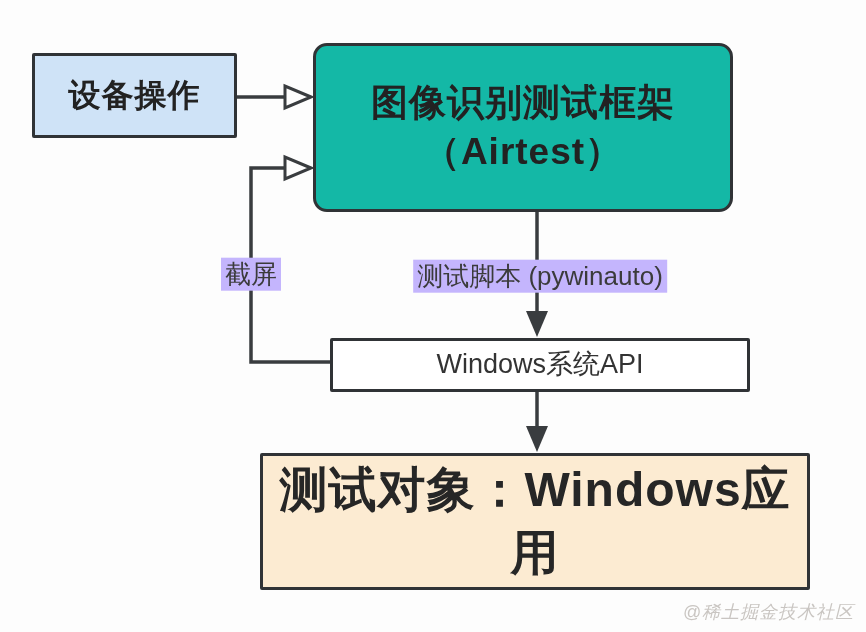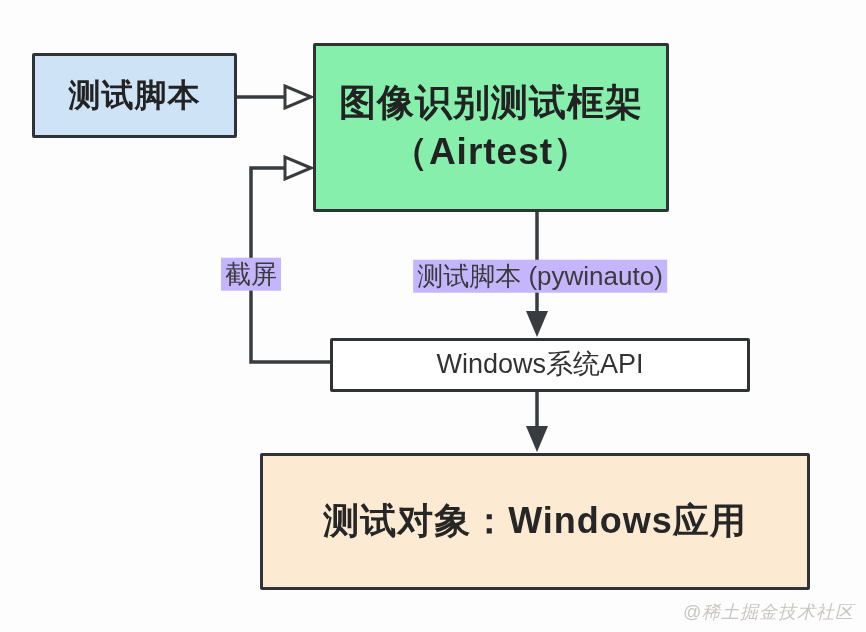--- a/index.html
+++ b/index.html
@@ -39,41 +39,42 @@
     left: 32px; top: 53px;
     width: 205px; height: 85px;
     background: #cfe3f7;
     font-size: 32px;
     font-weight: bold;
     letter-spacing: 1px;
   }
 
   .node-framework {
     left: 313px; top: 43px;
-    width: 356px; height: 169px;
-    background: #86efac;
+    width: 420px; height: 169px;
+    background: #14b8a6;
     font-size: 37px;
     font-weight: bold;
     letter-spacing: 1px;
+    border-radius: 14px;
   }
 
   .node-windows-api {
     left: 330px; top: 338px;
     width: 420px; height: 54px;
     background: #ffffff;
     font-size: 27px;
     font-weight: normal;
     color: #333333;
   }
 
   .node-test-target {
     left: 260px; top: 453px;
     width: 550px; height: 137px;
     background: #fcebd2;
-    font-size: 36px;
+    font-size: 48px;
     font-weight: bold;
     letter-spacing: 1px;
     color: #262626;
   }
 
   .edge-label {
     position: absolute;
     background: #c4b5fd;
     color: #3b3b3b;
     font-size: 26px;
@@ -127,21 +128,21 @@
       <polygon points="537,337 526,311 548,311" fill="#393c3f"></polygon>
     </g>
 
     <g>
       <line x1="537" y1="392" x2="537" y2="432" stroke="#393c3f" stroke-width="3.5"></line>
       <polygon points="537,452 526,426 548,426" fill="#393c3f"></polygon>
     </g>
   </svg>
 
   <div class="node node-test-script">
-    <span>测试脚本</span>
+    <span>设备操作</span>
   </div>
 
   <div class="node node-framework">
     <span>图像识别测试框架</span>
     <span>（Airtest）</span>
   </div>
 
   <div class="node node-windows-api">
     <span>Windows系统API</span>
   </div>

